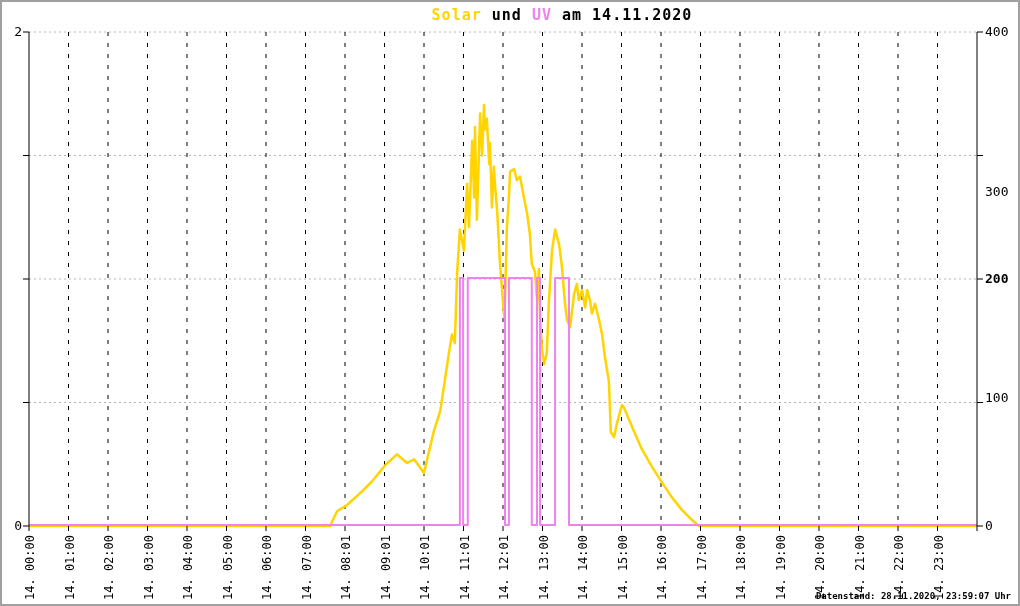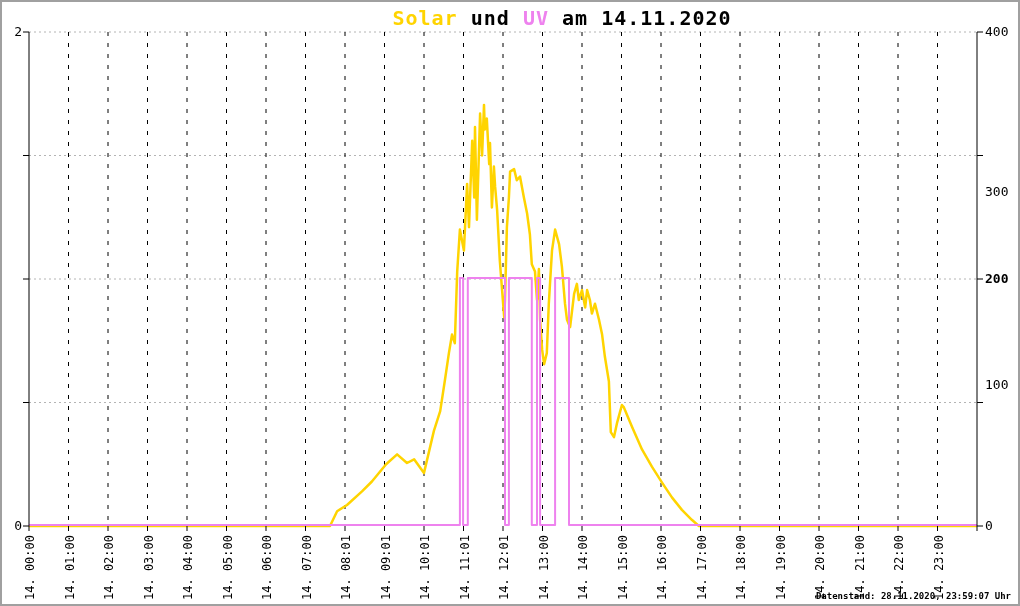--- a/index.html
+++ b/index.html
@@ -3,21 +3,21 @@
 <meta charset="utf-8">
 <style>
   html,body{margin:0;padding:0;background:#ddd;}
   #frame{
     position:relative;width:1020px;height:606px;background:#ffffff;
     border:2px solid #a0a0a0;box-sizing:border-box;overflow:hidden;
     font-family:"DejaVu Sans Mono","Liberation Mono",monospace;
   }
   #title{
     position:absolute;top:4px;left:560px;transform:translateX(-50%);
-    font-size:20px;font-weight:bold;white-space:nowrap;letter-spacing:1px;
+    font-size:15px;font-weight:bold;white-space:nowrap;letter-spacing:1px;
   }
   #chart-svg{position:absolute;top:0;left:0;}
   .ylab{
     position:absolute;font-size:13px;color:#000;line-height:14px;white-space:nowrap;
   }
   .ylab-left{left:4px;width:16px;text-align:right;}
   .ylab-right{left:983px;text-align:left;}
   .xlab{
     position:absolute;font-size:12px;line-height:14px;color:#000;white-space:nowrap;
     transform:rotate(-90deg);transform-origin:0 0;
@@ -106,21 +106,21 @@
     </svg>
 
   <div id="ylabels-left">
       <div class="ylab ylab-left" style="top: 23px;">2</div>
       <div class="ylab ylab-left" style="top: 517px;">0</div>
     </div>
   <div id="ylabels-right">
       <div class="ylab ylab-right" style="top: 23px;">400</div>
       <div class="ylab ylab-right" style="top: 146.5px; margin-top: 36px;">300</div>
       <div class="ylab ylab-right" style="top: 270px; font-weight: bold;">200</div>
-      <div class="ylab ylab-right" style="top: 376px;">100</div>
+      <div class="ylab ylab-right" style="top: 389px;">100</div>
       <div class="ylab ylab-right" style="top: 517px;">0</div>
     </div>
   <div id="xlabels">
       <div class="xlab" style="left: 21px; top: 598px;">14. 00:00</div>
       <div class="xlab" style="left: 60.5px; top: 598px;">14. 01:00</div>
       <div class="xlab" style="left: 100px; top: 598px;">14. 02:00</div>
       <div class="xlab" style="left: 139.5px; top: 598px;">14. 03:00</div>
       <div class="xlab" style="left: 179px; top: 598px;">14. 04:00</div>
       <div class="xlab" style="left: 218.5px; top: 598px;">14. 05:00</div>
       <div class="xlab" style="left: 258px; top: 598px;">14. 06:00</div>

